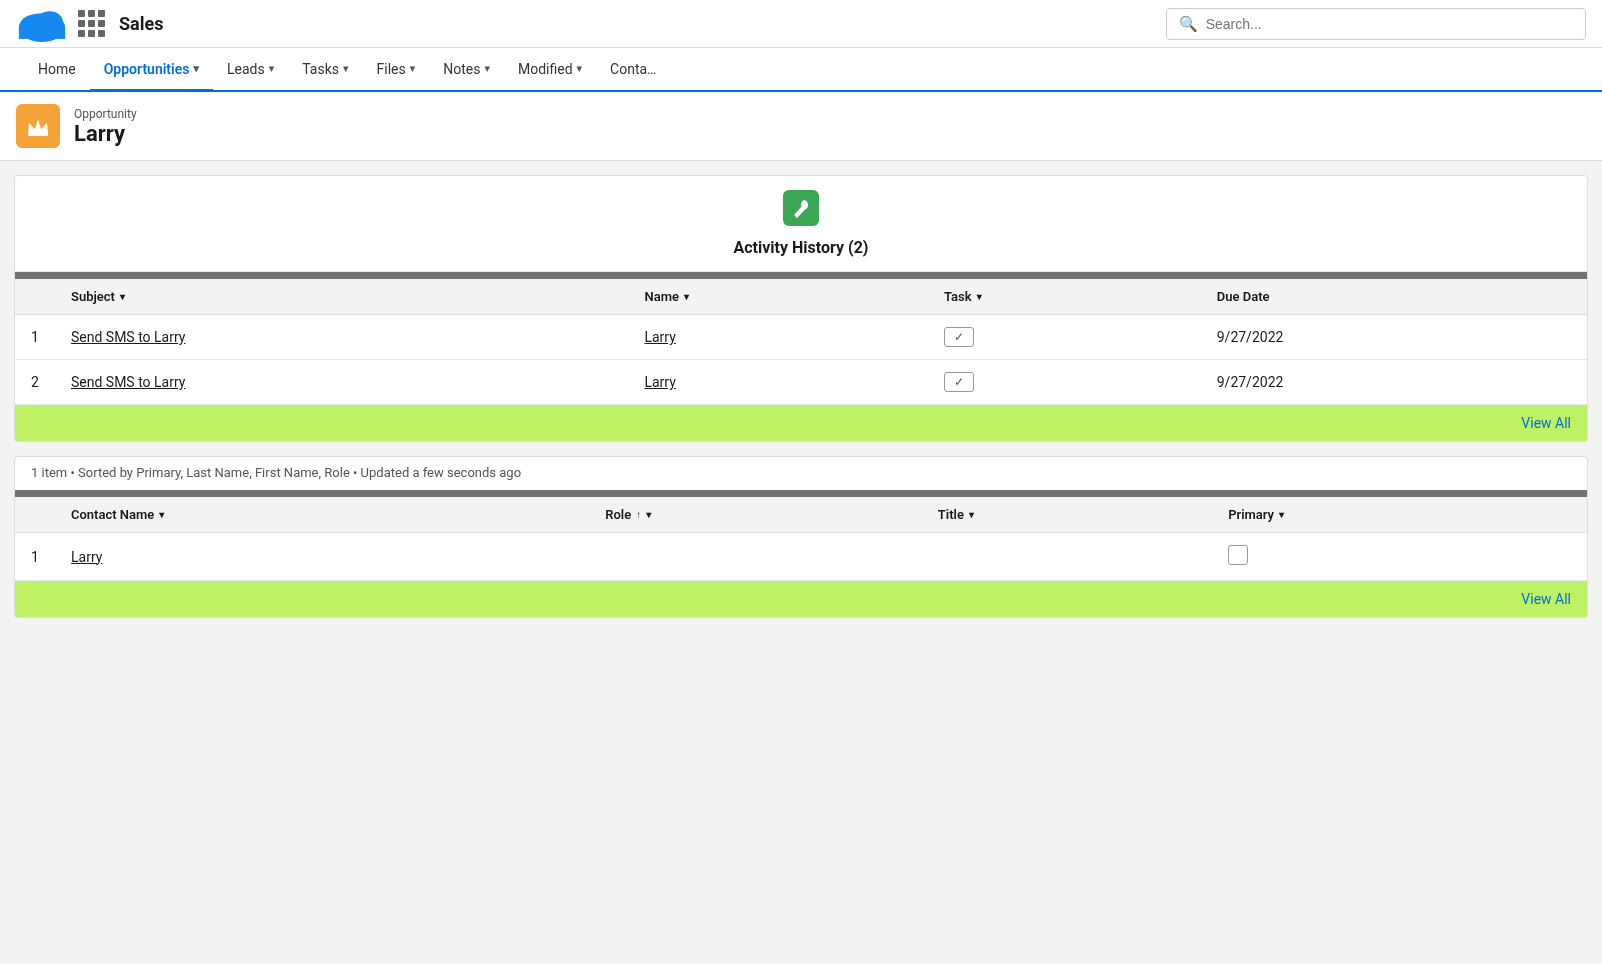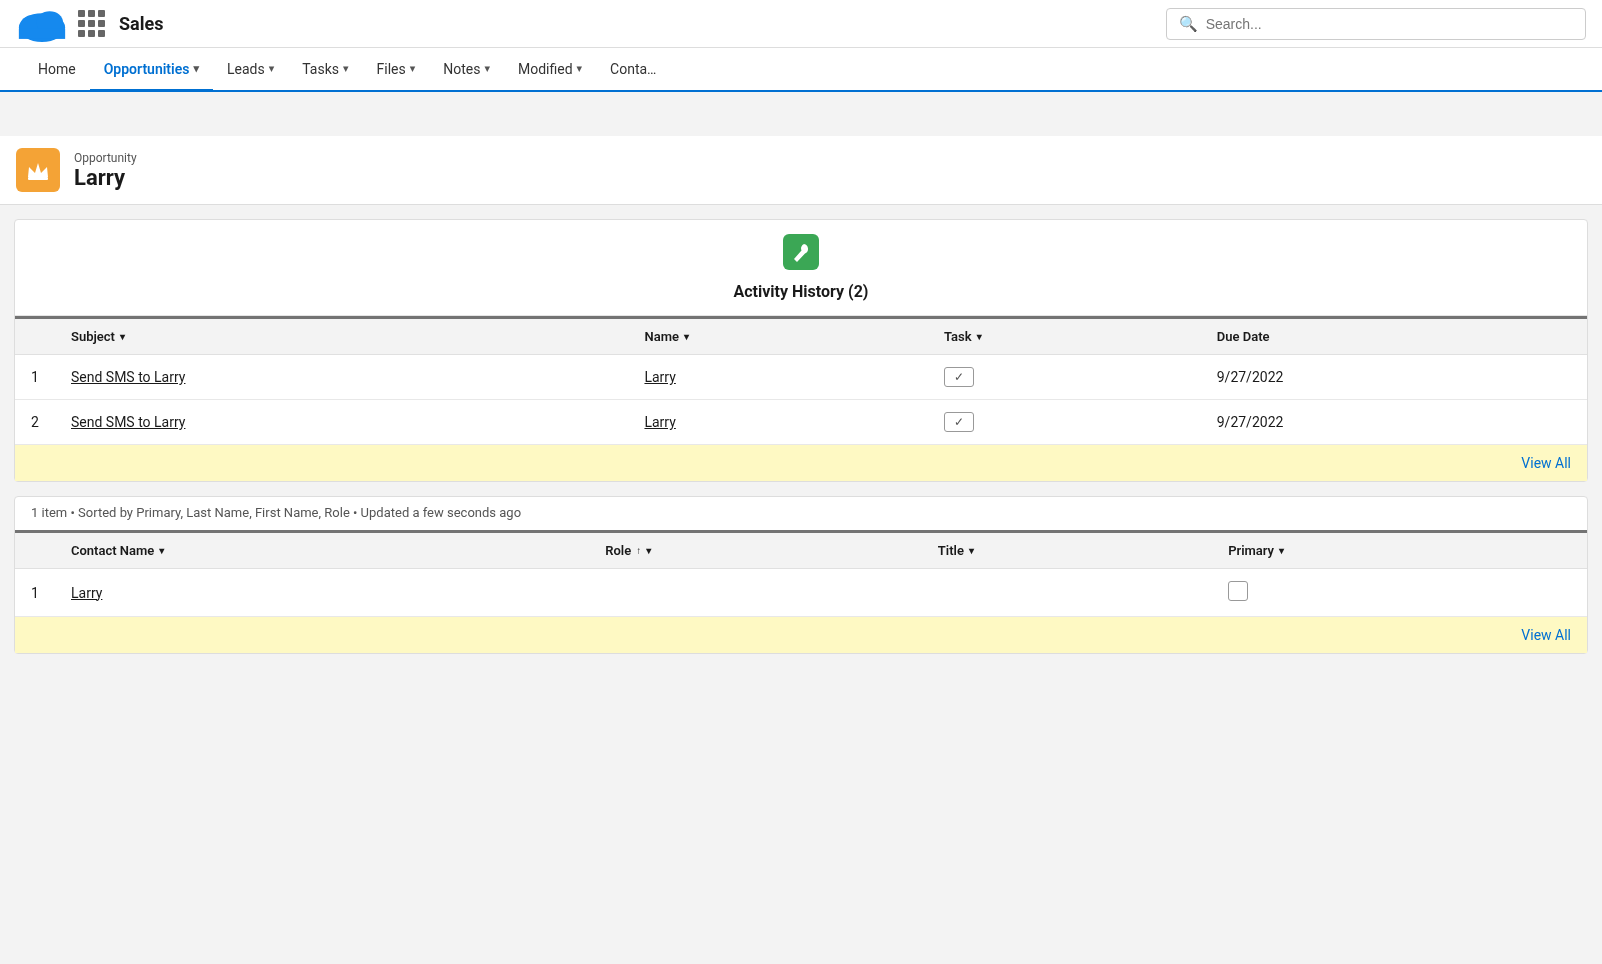--- a/index.html
+++ b/index.html
@@ -90,21 +90,20 @@
     .nav-chevron { font-size: 11px; color: #555; }
 
     
     .page-header {
       background: #fff;
       padding: 12px 16px 12px 16px;
       border-bottom: 1px solid #ddd;
       display: flex;
       align-items: center;
       gap: 14px;
-      margin-top: 44px;
     }
     .page-icon {
       width: 44px; height: 44px;
       background: #f4a336;
       border-radius: 6px;
       display: flex;
       align-items: center;
       justify-content: center;
       font-size: 22px;
       color: #fff;
@@ -161,21 +160,21 @@
       width: 100%;
       border-collapse: collapse;
     }
     .data-table th {
       background: #f3f3f3;
       text-align: left;
       padding: 10px 16px;
       font-size: 13px;
       font-weight: 600;
       color: #1a1a1a;
-      border-top: 3px solid #737373;
+      border-top: 7px solid #737373;
       border-bottom: 1px solid #e0e0e0;
     }
     .data-table th .col-header {
       display: flex;
       align-items: center;
       gap: 5px;
     }
     .data-table td {
       padding: 12px 16px;
       font-size: 14px;
@@ -201,21 +200,21 @@
       border-radius: 3px;
       display: inline-flex;
       align-items: center;
       justify-content: center;
       color: #555;
       font-size: 12px;
     }
     .view-all-row td {
       text-align: right;
       padding: 10px 16px;
-      background: #fef9c3;
+      background: #bef264;
     }
     .view-all-link {
       color: #0070d2;
       cursor: pointer;
       font-size: 14px;
     }
     .chevron-down { font-size: 10px; }
     .sort-arrow { font-size: 10px; }
   </style>
 </head>

